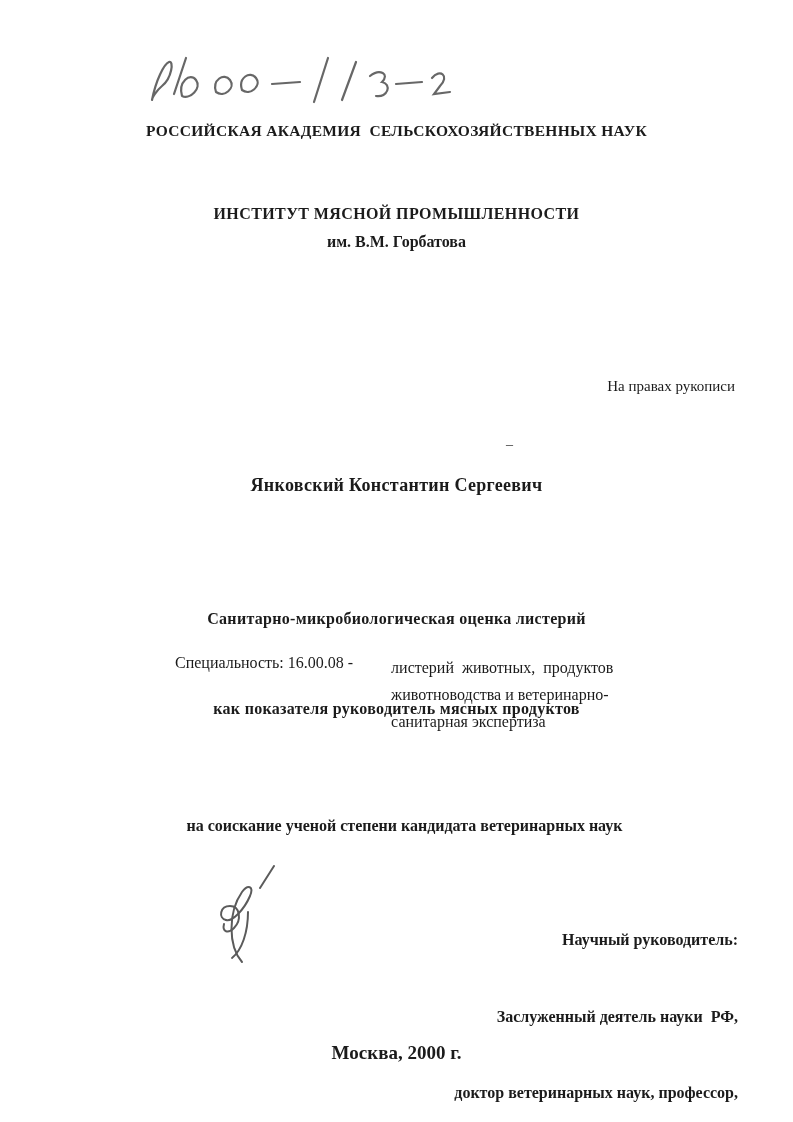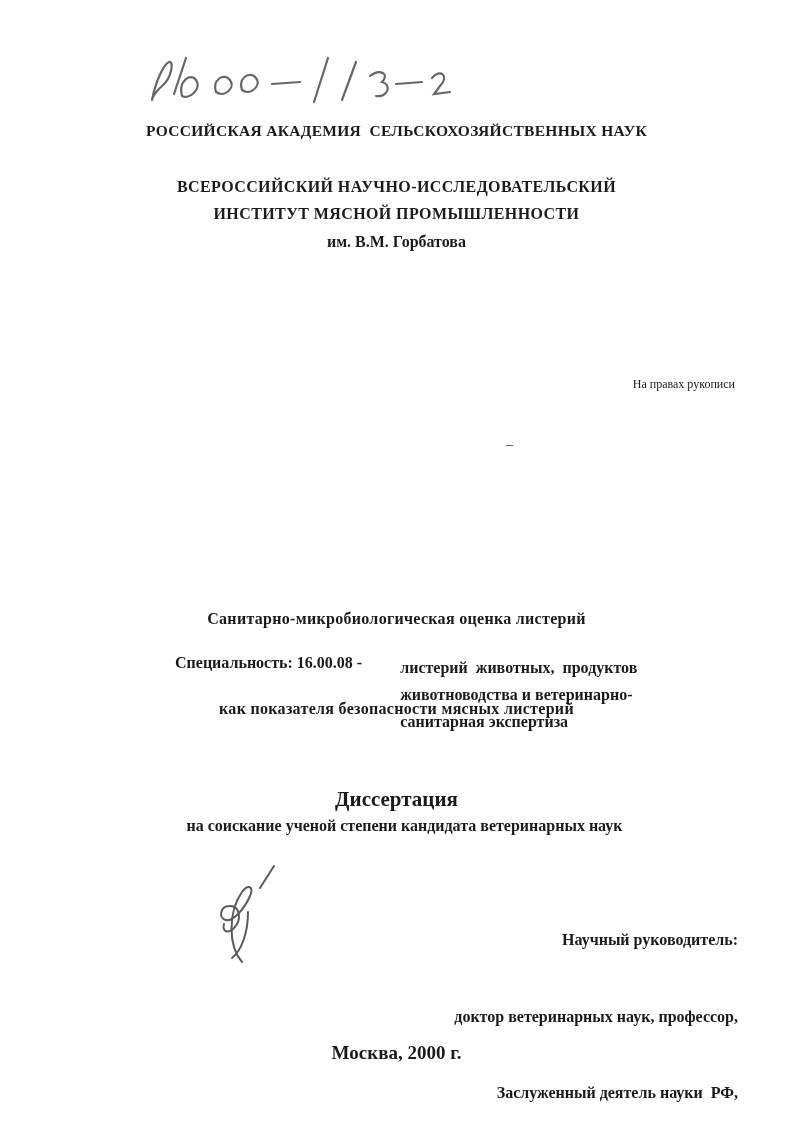--- a/index.html
+++ b/index.html
@@ -34,21 +34,21 @@
     font-size: 15.5px;
     letter-spacing: 0.3px;
   }
   .inst1 { top: 177px; font-size: 16px; letter-spacing: 0.4px; }
   .inst2 { top: 204px; font-size: 16px; letter-spacing: 0.4px; }
   .inst3 { top: 232px; font-size: 16px; }
 
   .manuscript {
     top: 377px;
     right: 58px;
-    font-size: 12px;
+    font-size: 15px;
     font-weight: normal;
   }
 
   .tiny-dash {
     top: 436px;
     left: 506px;
     font-size: 14px;
     color: #333;
   }
 
@@ -66,21 +66,21 @@
   }
 
   .specialty {
     position: absolute;
     top: 654px;
     left: 175px;
     right: 90px;
     display: flex;
     align-items: flex-start;
     font-size: 16px;
-    font-weight: bold;
+    font-weight: normal;
   }
   .specialty-label {
     white-space: pre;
     margin-right: 38px;
   }
   .specialty-text {
     white-space: pre-wrap;
     line-height: 27px;
   }
 
@@ -142,56 +142,55 @@
       <path d="M176,50 L190,6"></path>
       <path d="M204,48 L218,10"></path>
       <path d="M232,24 C242,16 252,22 244,30 C254,32 250,46 238,44"></path>
       <path d="M258,32 L284,30"></path>
       <path d="M294,26 C302,16 312,24 302,34 L296,42 L312,40"></path>
     </g>
   </svg>
 
   <div class="t center bold academy">РОССИЙСКАЯ АКАДЕМИЯ  СЕЛЬСКОХОЗЯЙСТВЕННЫХ НАУК</div>
 
-  <div class="t center bold inst1">ВСЕРОССИЙСКИЙ НАУЧНО-ИССЛЕДОВАТЕЛЬСКИЙ</div>
   <div class="t center bold inst3">им. В.М. Горбатова</div>
   <div class="t center bold inst2">ИНСТИТУТ МЯСНОЙ ПРОМЫШЛЕННОСТИ</div>
 
   <div class="t manuscript">На правах рукописи</div>
 
   <div class="t tiny-dash">–</div>
 
+  <div class="t center bold author">Янковский Константин Сергеевич</div>
 
   <div class="t center bold doc-title">
     <div>Санитарно-микробиологическая оценка листерий</div>
-    <div>как показателя безопасности мясных листерий</div>
+    <div>как показателя руководитель мясных продуктов</div>
   </div>
 
   <div class="specialty">
     <div class="specialty-label">Специальность: 16.00.08 -</div>
     <div class="specialty-text">листерий  животных,  продуктов
 животноводства и ветеринарно-
 санитарная экспертиза</div>
   </div>
 
-  <div class="t center bold diss-heading">Диссертация</div>
   <div class="t center bold diss-sub">на соискание ученой степени кандидата ветеринарных наук</div>
 
   <svg class="signature" viewBox="0 0 78 108">
     <g fill="none" stroke="#3f3f3f" stroke-width="2" stroke-linecap="round" opacity="0.85">
       <path d="M40,100 C26,84 26,50 40,30 C46,22 52,24 48,34 C42,48 30,60 24,58"></path>
       <path d="M24,58 C16,56 18,44 28,44 C38,44 40,58 32,66 C26,72 20,70 22,62"></path>
       <path d="M30,96 C40,88 46,70 46,50"></path>
       <path d="M58,26 L72,4"></path>
     </g>
   </svg>
 
   <div class="advisor">
     <div>Научный руководитель:</div>
+    <div>Заслуженный деятель науки  РФ,</div>
     <div>доктор ветеринарных наук, профессор,</div>
-    <div>Заслуженный деятель науки  РФ,</div>
     
     
   </div>
 
   <div class="t center bold footer">Москва, 2000 г.</div>
 
 </div>
 
 </body></html>

